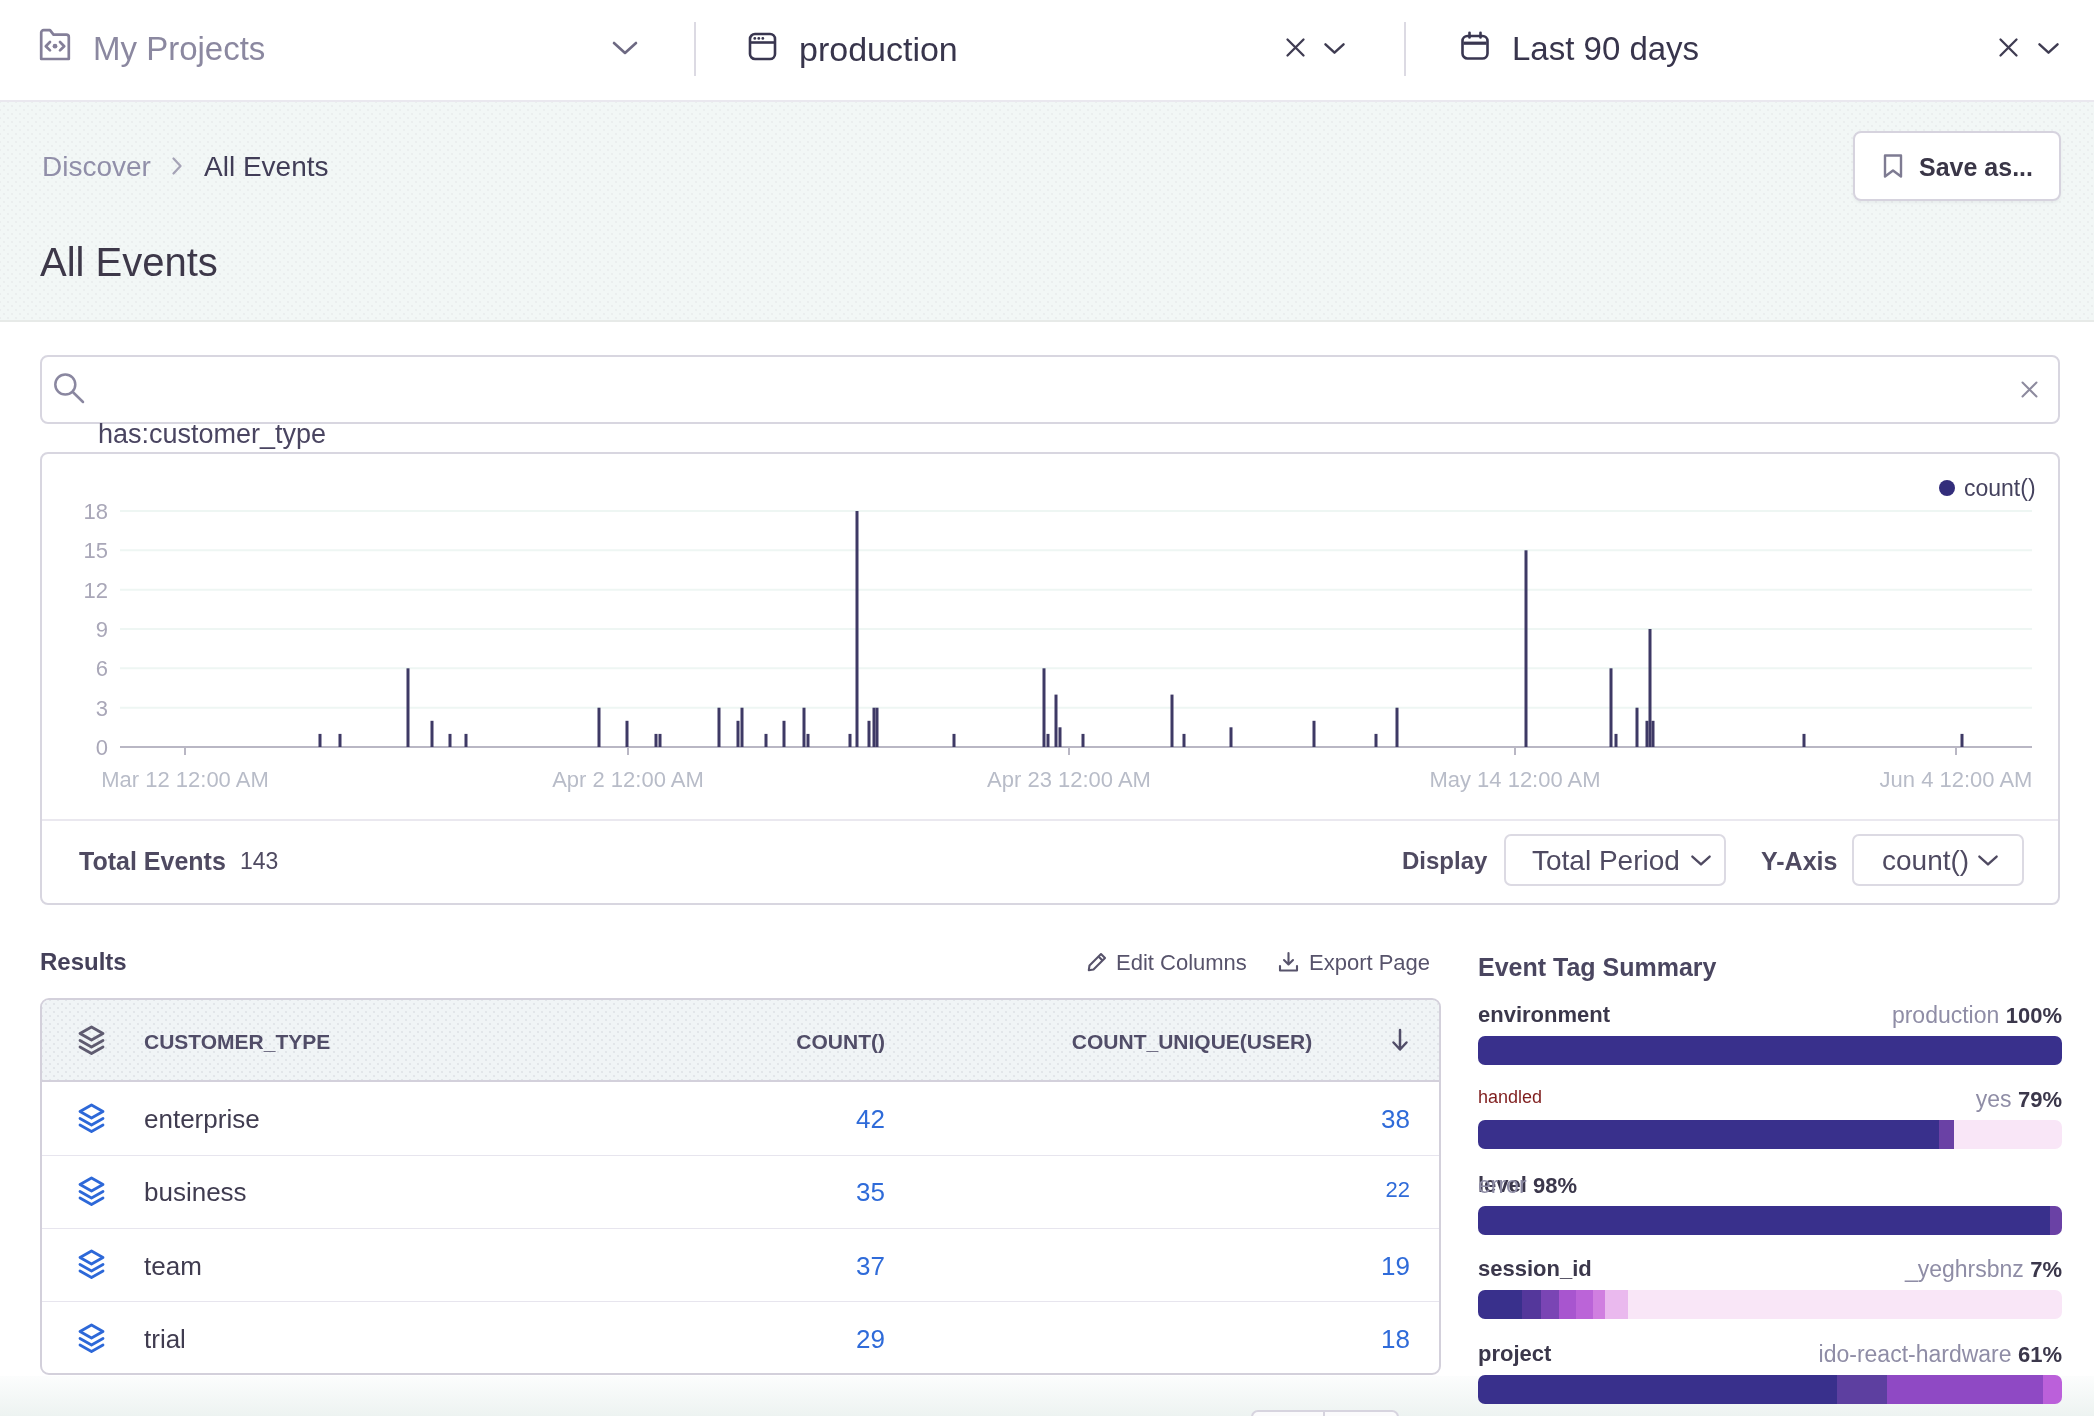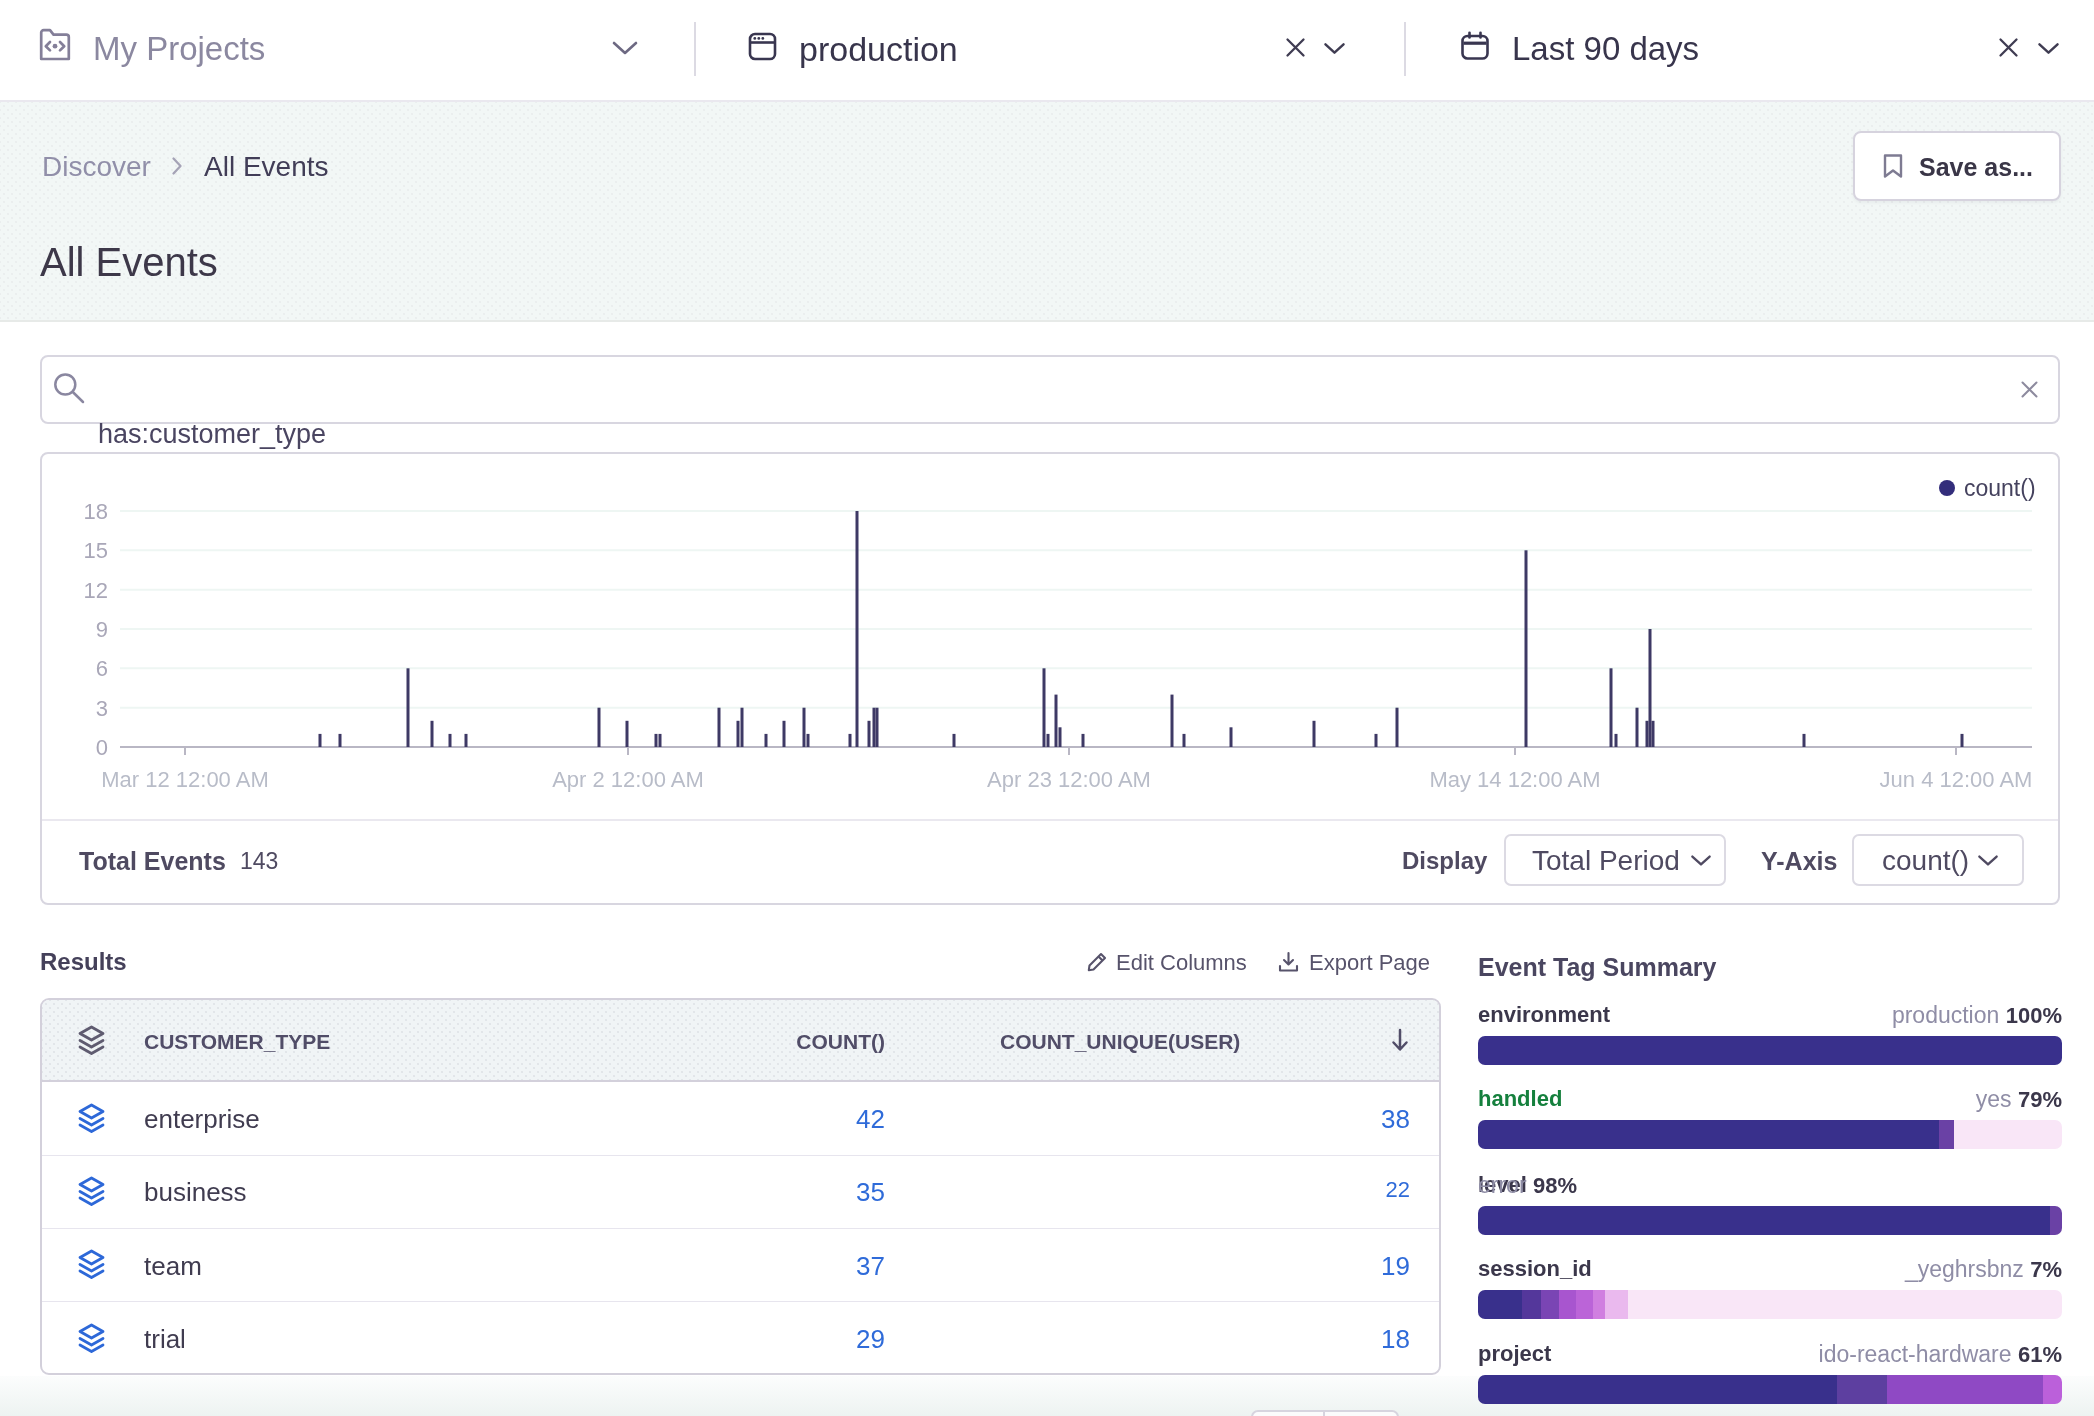--- a/index.html
+++ b/index.html
@@ -171,21 +171,21 @@
   </svg>
   <div class="abs" style="left:1309px;top:952px;font-size:22px;color:#57536b;">Export Page</div>
   <div class="abs" style="left:40px;top:998px;width:1401px;height:377px;background:#fff;border:2px solid #d3d0db;border-radius:9px;overflow:hidden;">
     <div class="abs" style="left:0;top:0;width:1401px;height:82px;background-color:#f0f4f6;background-image:radial-gradient(rgba(87,83,107,0.09) 1px, transparent 1.1px),radial-gradient(rgba(87,83,107,0.09) 1px, transparent 1.1px);background-size:8px 8px;background-position:0 0,4px 4px;border-bottom:2px solid #d3d0db;"></div>
     <div class="abs" style="left:0;top:155px;width:1401px;height:1px;background:#e7e5ee;"></div>
     <div class="abs" style="left:0;top:228px;width:1401px;height:1px;background:#e7e5ee;"></div>
     <div class="abs" style="left:0;top:301px;width:1401px;height:1px;background:#e7e5ee;"></div>
   </div>
   <div class="abs" style="left:144px;top:1031px;font-size:21px;color:#514d68;font-weight:bold;">CUSTOMER_TYPE</div>
   <div class="abs" style="left:705px;top:1031px;font-size:21px;color:#514d68;font-weight:bold;width:180px;text-align:right;">COUNT()</div>
-  <div class="abs" style="left:1000px;top:1031px;font-size:21px;color:#514d68;font-weight:bold;width:384px;text-align:left;">COUNT_UNIQUE(USER)</div>
+  <div class="abs" style="left:1000px;top:1031px;font-size:21px;color:#514d68;font-weight:bold;width:384px;text-align:center;">COUNT_UNIQUE(USER)</div>
   <svg class="abs" style="left:1390px;top:1027px;" width="20" height="26" viewBox="0 0 20 26" fill="none" stroke="#514d68" stroke-width="2.5" stroke-linecap="round" stroke-linejoin="round">
     <path d="M10 3 V22 M3.5 15.5 L10 22.5 L16.5 15.5"></path>
   </svg>
   <svg class="abs" style="left:76px;top:1024px;" width="31" height="32" viewBox="0 0 31 32" fill="none" stroke="#5f5b70" stroke-width="2.8" stroke-linejoin="round">
     <path d="M15.5 3 L27 9.5 L15.5 16 L4 9.5 Z"></path>
     <path d="M4 16.5 L15.5 23 L27 16.5" stroke-linecap="round"></path>
     <path d="M4 23 L15.5 29.5 L27 23" stroke-linecap="round"></path>
   </svg>
   <svg class="abs" style="left:76px;top:1102px;" width="31" height="32" viewBox="0 0 31 32" fill="none" stroke="#2d68d8" stroke-width="2.8" stroke-linejoin="round">
     <path d="M15.5 3 L27 9.5 L15.5 16 L4 9.5 Z"></path>
@@ -220,21 +220,21 @@
   <div class="abs" style="left:705px;top:1326px;font-size:26px;color:#2f6bd9;width:180px;text-align:right;">29</div>
   <div class="abs" style="left:1026px;top:1326px;font-size:26px;color:#2f6bd9;width:384px;text-align:right;">18</div>
   <div class="abs" style="left:1251px;top:1410px;width:74px;height:30px;background:#fbfbfc;border:2px solid #d7d4df;border-radius:7px 0 0 7px;"></div>
   <div class="abs" style="left:1325px;top:1410px;width:74px;height:30px;background:#fbfbfc;border:2px solid #d7d4df;border-left:none;border-radius:0 7px 7px 0;"></div>
   <div class="abs" style="left:1478px;top:955px;font-size:25px;color:#4a4660;font-weight:bold;">Event Tag Summary</div>
   <div class="abs" style="left:1478px;top:1004px;font-size:22px;color:#3b374b;font-weight:bold;">environment</div>
   <div class="abs" style="left:1478px;top:1004px;width:584px;text-align:right;font-size:23px;color:#8f8da6;">production <span style="color:#3b374b;font-weight:bold;font-size:22px;">100%</span></div>
   <div class="abs" style="left:1478px;top:1036px;width:584px;height:29px;border-radius:7px;overflow:hidden;">
       <div style="position:absolute;left:0.0px;top:0;width:584.5px;height:29px;background:#39308c;"></div>
     </div>
-  <div class="abs" style="left:1478px;top:1088px;font-size:22px;color:#15803d;font-weight:bold;">handled</div>
+  <div class="abs" style="left:1478px;top:1088px;font-size:18px;color:#7f1d1d;font-weight:normal;">handled</div>
   <div class="abs" style="left:1478px;top:1088px;width:584px;text-align:right;font-size:23px;color:#8f8da6;">yes <span style="color:#3b374b;font-weight:bold;font-size:22px;">79%</span></div>
   <div class="abs" style="left:1478px;top:1120px;width:584px;height:29px;border-radius:7px;overflow:hidden;">
       <div style="position:absolute;left:0.0px;top:0;width:461.9px;height:29px;background:#39308c;"></div>
       <div style="position:absolute;left:461.4px;top:0;width:15.1px;height:29px;background:#6a41a5;"></div>
       <div style="position:absolute;left:476.0px;top:0;width:108.5px;height:29px;background:#f9e6f7;"></div>
     </div>
   <div class="abs" style="left:1478px;top:1174px;font-size:22px;color:#3b374b;font-weight:bold;">level</div>
   <div class="abs" style="left:1478px;top:1174px;width:584px;text-align:left;font-size:23px;color:#8f8da6;">error <span style="color:#3b374b;font-weight:bold;font-size:22px;">98%</span></div>
   <div class="abs" style="left:1478px;top:1206px;width:584px;height:29px;border-radius:7px;overflow:hidden;">
       <div style="position:absolute;left:0.0px;top:0;width:572.8px;height:29px;background:#39308c;"></div>

